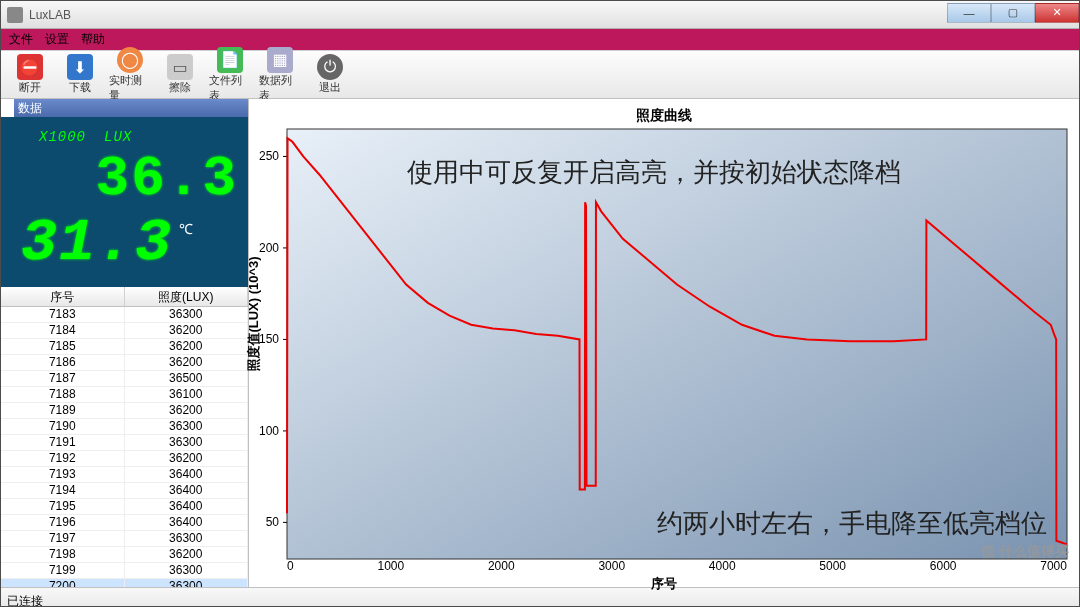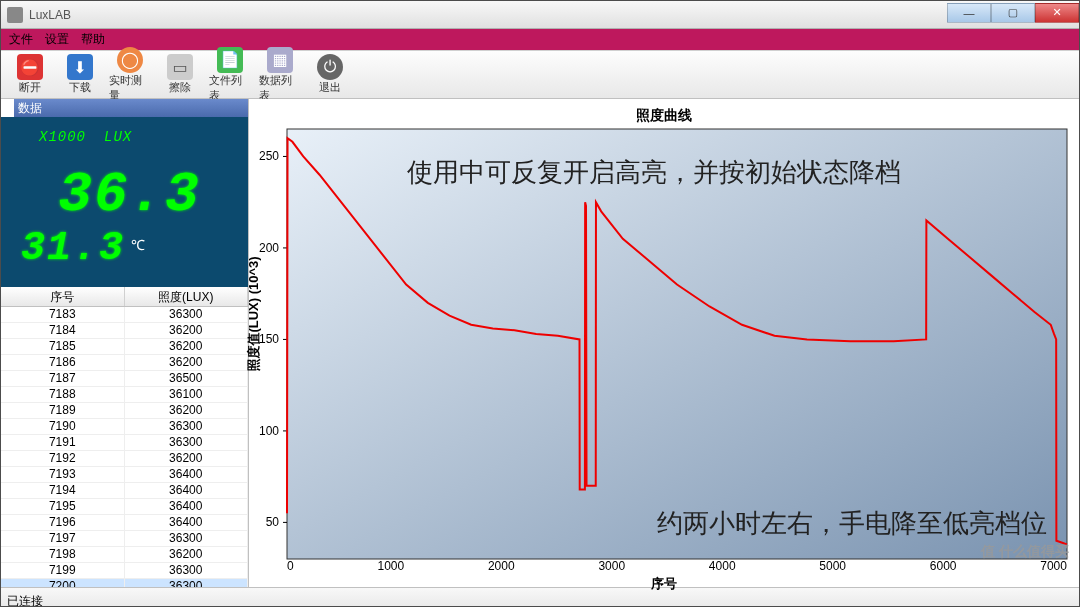--- a/index.html
+++ b/index.html
@@ -14,24 +14,24 @@
   .menubar { height: 22px; background: #be185d; display: flex; align-items: center; padding-left: 8px; gap: 12px; border-bottom: 1px solid #d0d0d0;}
   .menubar span { cursor: default; }
   .toolbar { height: 48px; background: linear-gradient(#fdfdfd,#e8e8e8); display: flex; align-items: center; padding-left: 6px; gap: 4px; border-bottom: 1px solid #c0c0c0;}
   .tbtn { display: flex; flex-direction: column; align-items: center; width: 46px; font-size: 11px; color: #333; padding: 2px; cursor: pointer; }
   .tbtn .ti { width: 26px; height: 26px; border-radius: 4px; display: flex; align-items: center; justify-content: center; font-size: 16px; color: #fff; }
   .main { display: flex; height: 488px; }
   .sidepanel { width: 248px; display: flex; flex-direction: column; border-right: 1px solid #c0c0c0; background: #fff;}
   .sidehead { height: 18px; background: linear-gradient(#6a8acc, #4a6aac); color: #fff; font-size: 12px; padding-left: 4px; display:flex; align-items:center;margin-left:13px;}
   .lcd { background: #0c4a6e; height: 170px; padding: 12px 10px; font-family: "Courier New", monospace; }
   .lcd-top { color: #00ff00; font-style: italic; font-size: 14px; display:flex; gap:18px; padding-left:28px; letter-spacing:1px;}
-  .lcd-main { color: #00ff00; font-style: italic; font-size: 56px; line-height: 1; margin-top: 22px; letter-spacing: 2px; text-align:center; padding-left:10px;}
+  .lcd-main { color: #00ff00; font-size: 56px; line-height: 1; margin-top: 6px; letter-spacing: 2px; text-align:right; padding-left:10px;}
   .seg { font-weight: bold; text-shadow: 0 0 3px #0f0; }
   .lcd-sub-wrap { display:flex; align-items:flex-start; justify-content:flex-start; padding-left:10px; margin-top:6px;}
-  .lcd-sub { color: #00ff00; font-style: italic; font-size: 40px; line-height: 1; letter-spacing: 2px;}
+  .lcd-sub { color: #00ff00; font-style: italic; font-size: 60px; line-height: 1; letter-spacing: 2px;}
   .degc { color: #fff; font-size: 14px; margin-left: 6px; margin-top:6px; font-style:normal;}
   .grid { flex: 1; overflow: hidden; display:flex; flex-direction:column; background:#fff;}
   .ghead { display: flex; background: linear-gradient(#fff,#e8e8e8); border-bottom:1px solid #c0c0c0; height:20px;}
   .ghead div { flex:1; text-align:center; border-right:1px solid #d0d0d0; font-size:12px; padding-top:2px;}
   .gbody { flex:1; overflow-y:auto; }
   .grow { display:flex; height:16px; font-size:12px; }
   .grow div { flex:1; text-align:center; border-right:1px solid #eee; border-bottom:1px solid #eee;}
   .grow.sel { background: #cce4ff; }
   .chart-area { flex:1; background:#fff; padding: 8px 10px 4px 10px; position:relative;}
   .chart-title { text-align:center; font-size:14px; font-weight:bold; margin-bottom:4px;}

